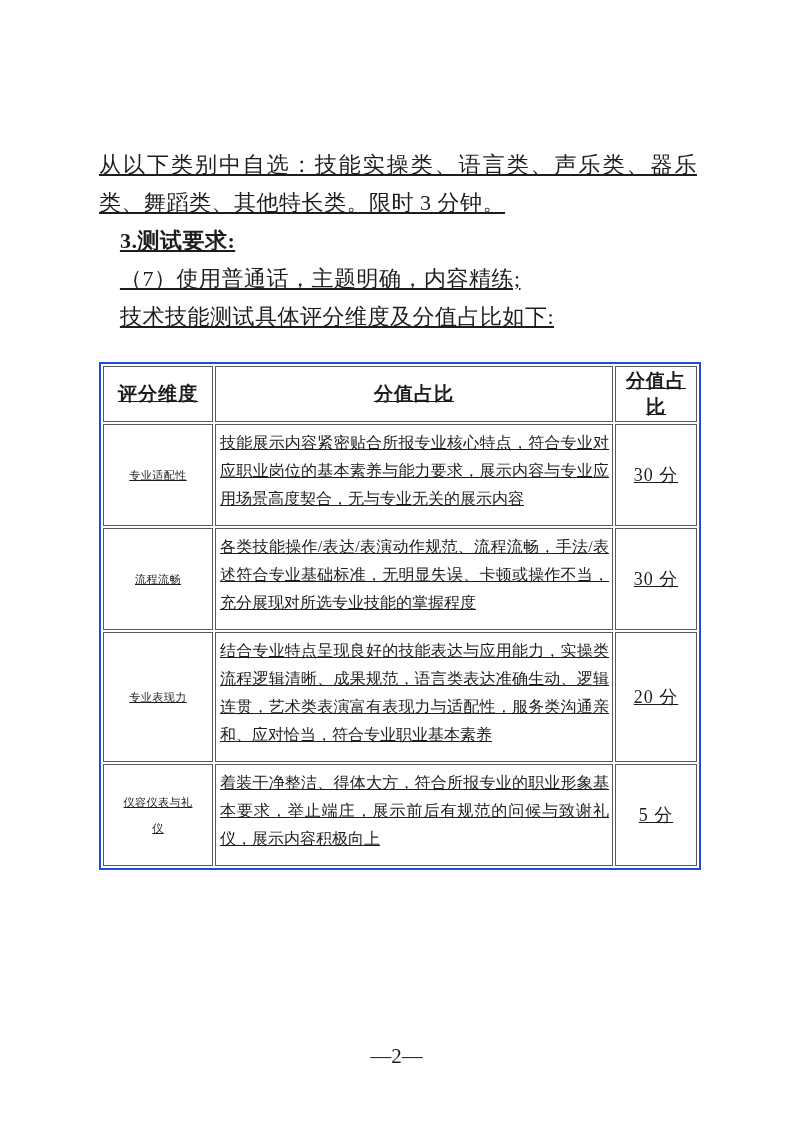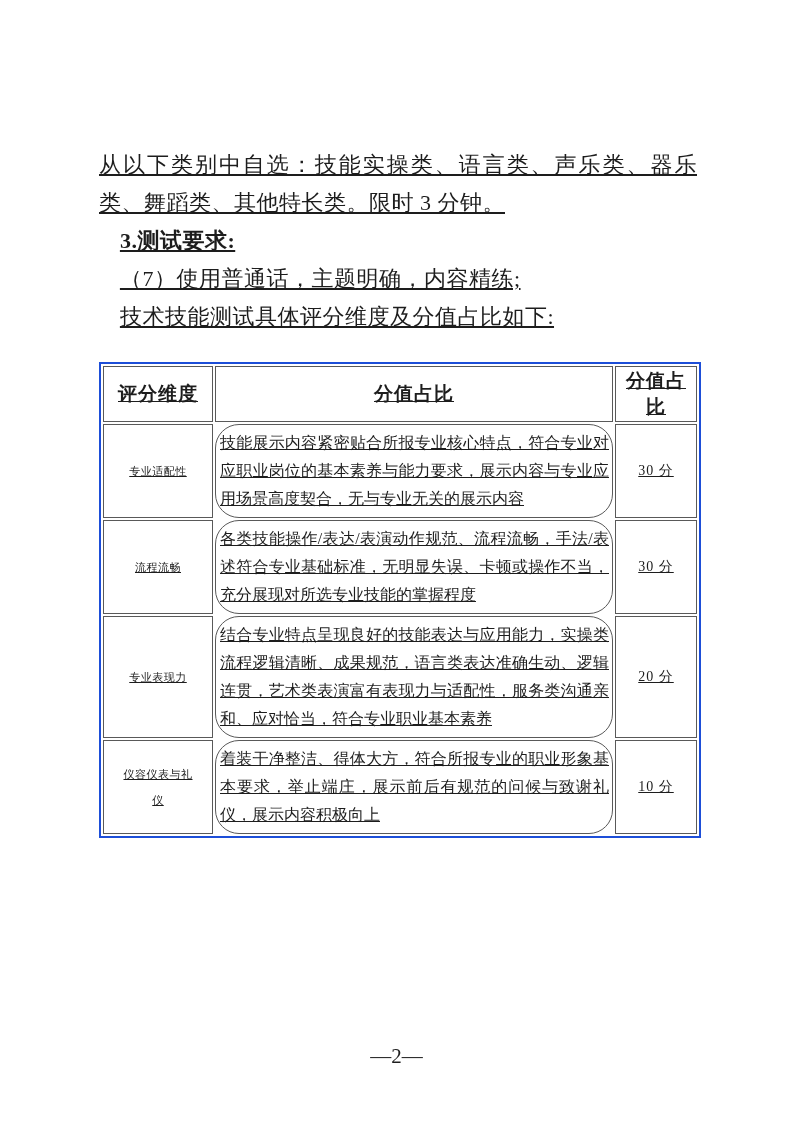--- a/index.html
+++ b/index.html
@@ -58,25 +58,24 @@
     font-size: 11px;
     line-height: 26px;
     text-align: center;
     padding: 4px 17px;
     letter-spacing: 0.5px;
   }
   td.pts {
     font-size: 16px;
     line-height: 28px;
     text-align: justify;
-    padding: 4px 3px 4px 4px;
-    border-radius: 24px;
+    padding: 4px 3px 12px 4px;
   }
   td.score {
-    font-size: 14px;
+    font-size: 18px;
     text-align: center;
     padding: 4px 2px;
     letter-spacing: 1px;
   }
   .footer {
     position: absolute;
     left: 0;
     top: 1044px;
     width: 793px;
     text-align: center;
@@ -126,21 +125,21 @@
           <td class="score">30 分</td>
         </tr>
         <tr>
           <td class="dim">专业表现力</td>
           <td class="pts">结合专业特点呈现良好的技能表达与应用能力，实操类流程逻辑清晰、成果规范，语言类表达准确生动、逻辑连贯，艺术类表演富有表现力与适配性，服务类沟通亲和、应对恰当，符合专业职业基本素养</td>
           <td class="score">20 分</td>
         </tr>
         <tr>
           <td class="dim">仪容仪表与礼仪</td>
           <td class="pts">着装干净整洁、得体大方，符合所报专业的职业形象基本要求，举止端庄，展示前后有规范的问候与致谢礼仪，展示内容积极向上</td>
-          <td class="score">10 分</td>
+          <td class="score">5 分</td>
         </tr>
       </tbody>
     </table>
 
   </div>
 
   <div class="footer">—2—</div>
 </div>
 
 </body></html>

